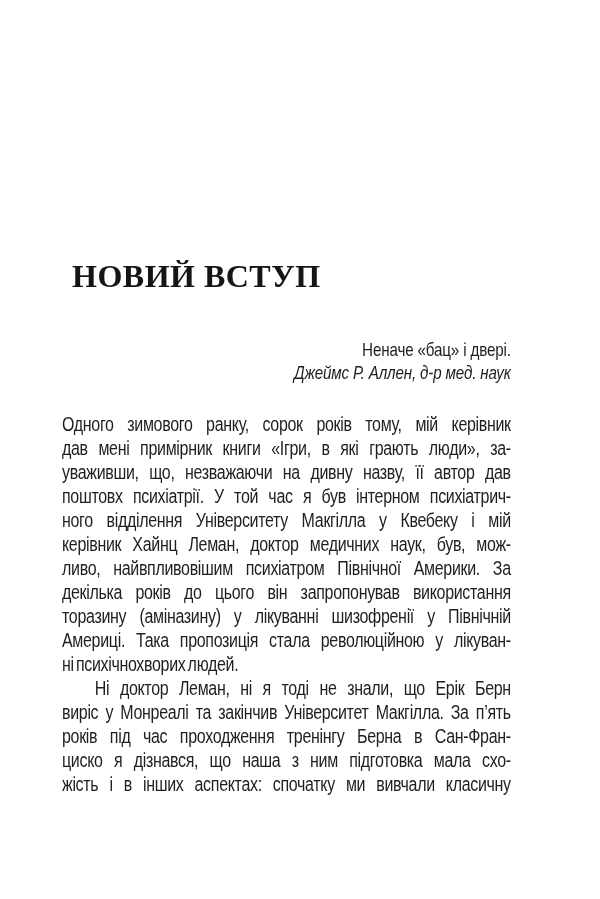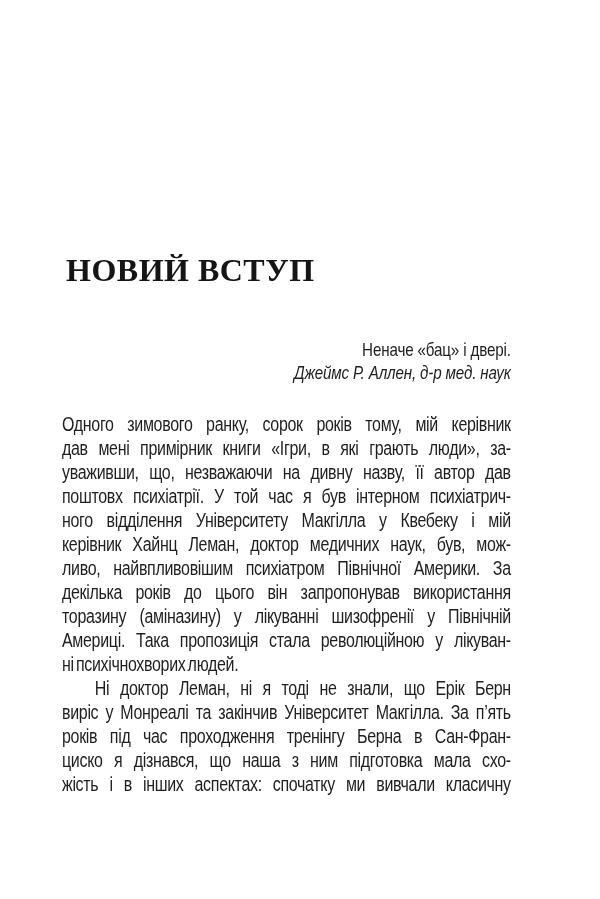--- a/index.html
+++ b/index.html
@@ -17,21 +17,21 @@
   .page {
     position: relative;
     width: 600px;
     height: 899px;
     background: #ffffff;
   }
   .chapter-title {
     position: absolute;
     left: 62px;
     top: 250px;
-    margin: 4px;
+    margin: 10px;
     font-family: "Liberation Serif", serif;
     font-weight: bold;
     font-size: 32px;
     line-height: 1;
     letter-spacing: 0.5px;
     color: #151515;
     white-space: nowrap;
   }
   
   .content {

